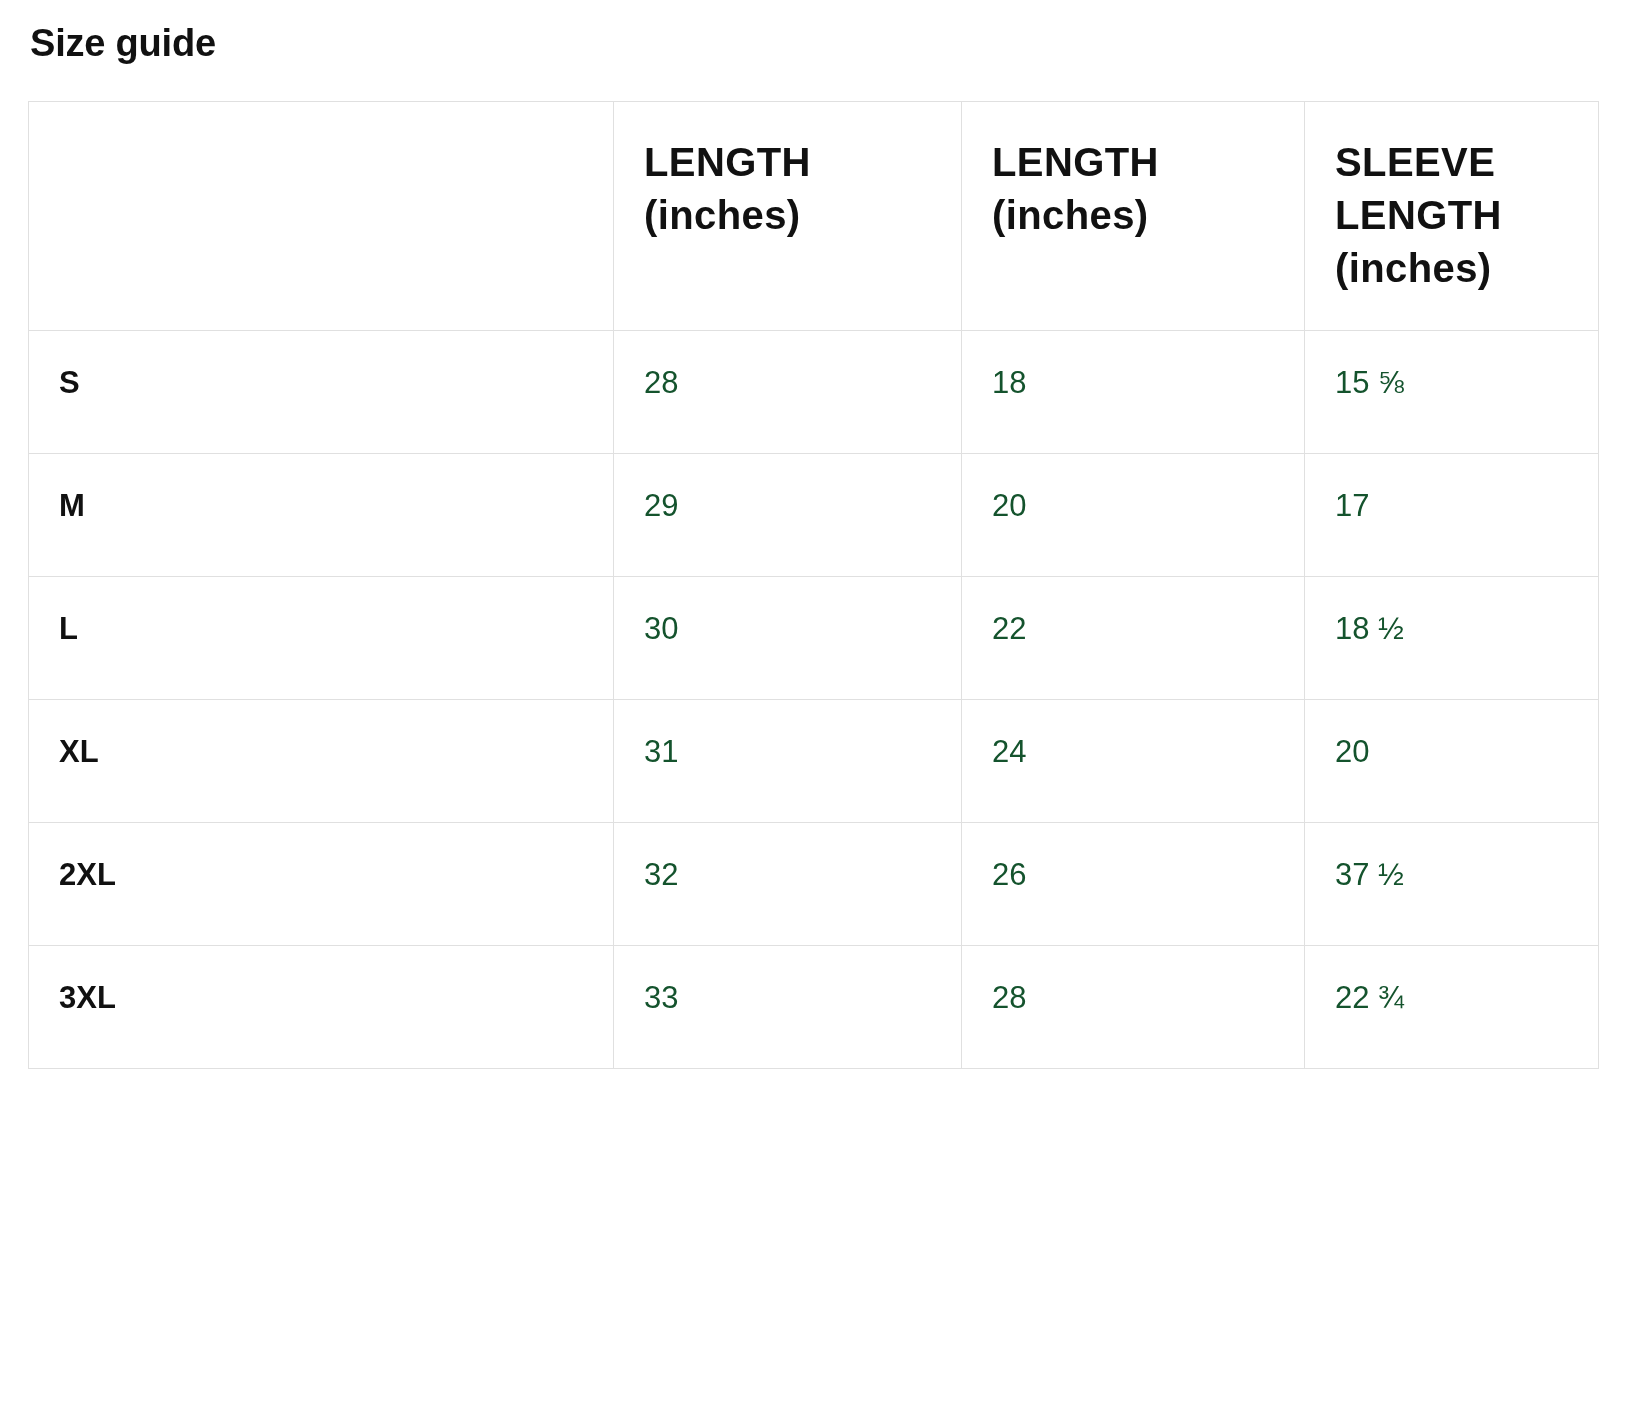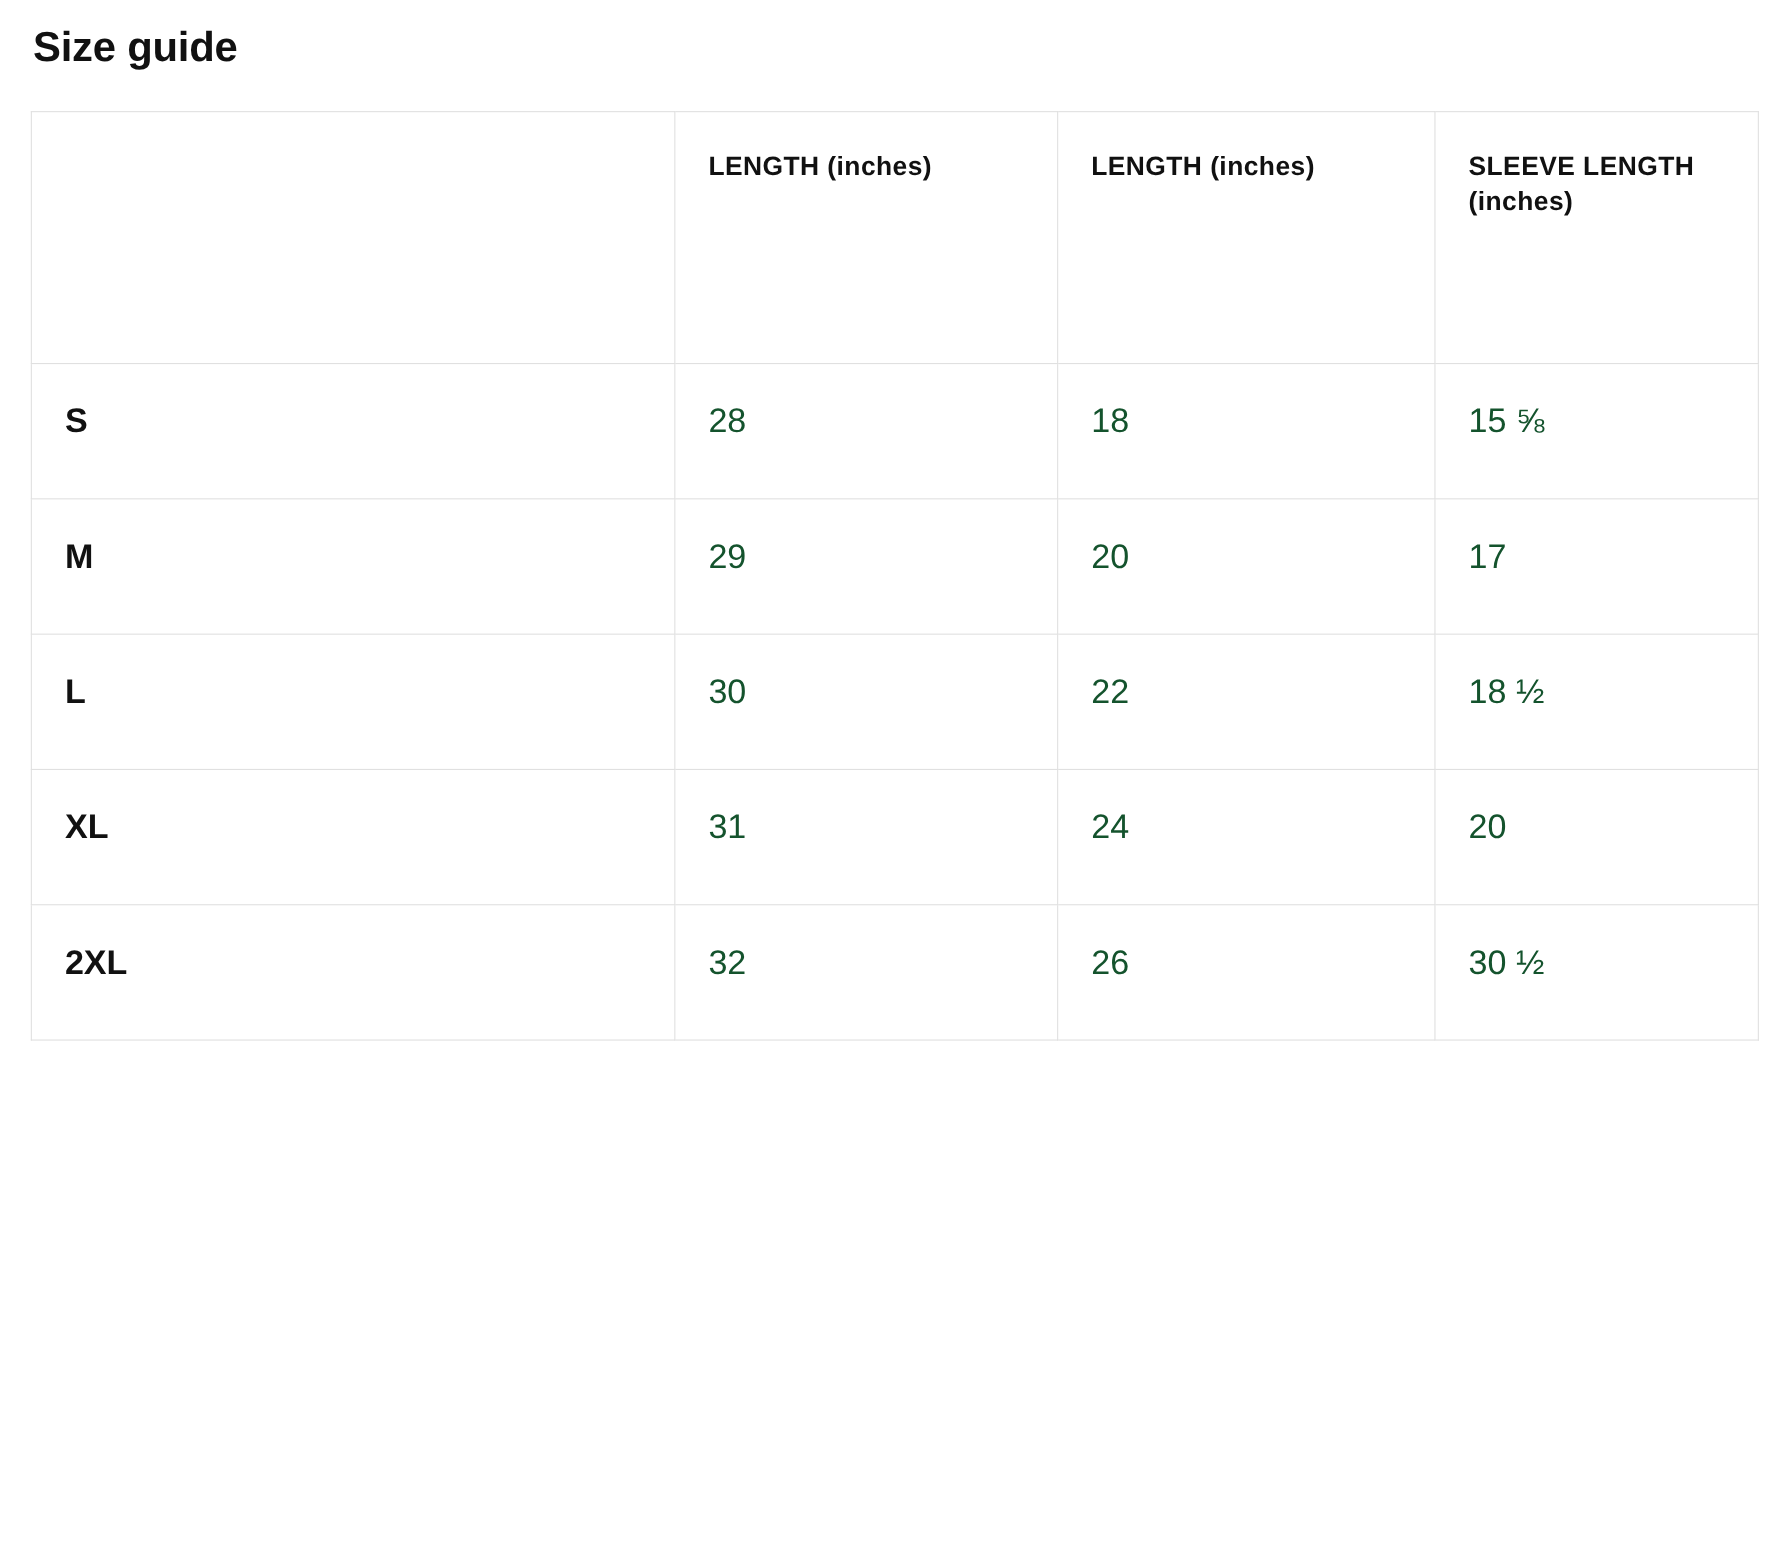--- a/index.html
+++ b/index.html
@@ -37,21 +37,21 @@
   table.size-table col.c2 { width: 343px; }
   table.size-table col.c3 { width: 294px; }
   table.size-table th,
   table.size-table td {
     border: 1px solid #e0e0e0;
     text-align: left;
     vertical-align: top;
     padding: 22px 30px 22px 30px;
   }
   table.size-table thead th {
-    font-size: 24px;
+    font-size: 40px;
     font-weight: bold;
     line-height: 1.33;
     letter-spacing: 0.4px;
     padding-top: 34px;
     padding-bottom: 34px;
     height: 160px;
     color: #111111;
   }
   table.size-table thead th.corner {
     border-top-color: #e0e0e0;
@@ -116,18 +116,24 @@
       <tr>
         <th class="size-label">XL</th>
         <td>31</td>
         <td>24</td>
         <td>20</td>
       </tr>
       <tr>
         <th class="size-label">2XL</th>
         <td>32</td>
         <td>26</td>
-        <td>30 ½</td>
+        <td>37 ½</td>
+      </tr>
+      <tr>
+        <th class="size-label">3XL</th>
+        <td>33</td>
+        <td>28</td>
+        <td>22 ¾</td>
       </tr>
     </tbody>
   </table>
 
 </div>
 
 </body></html>

